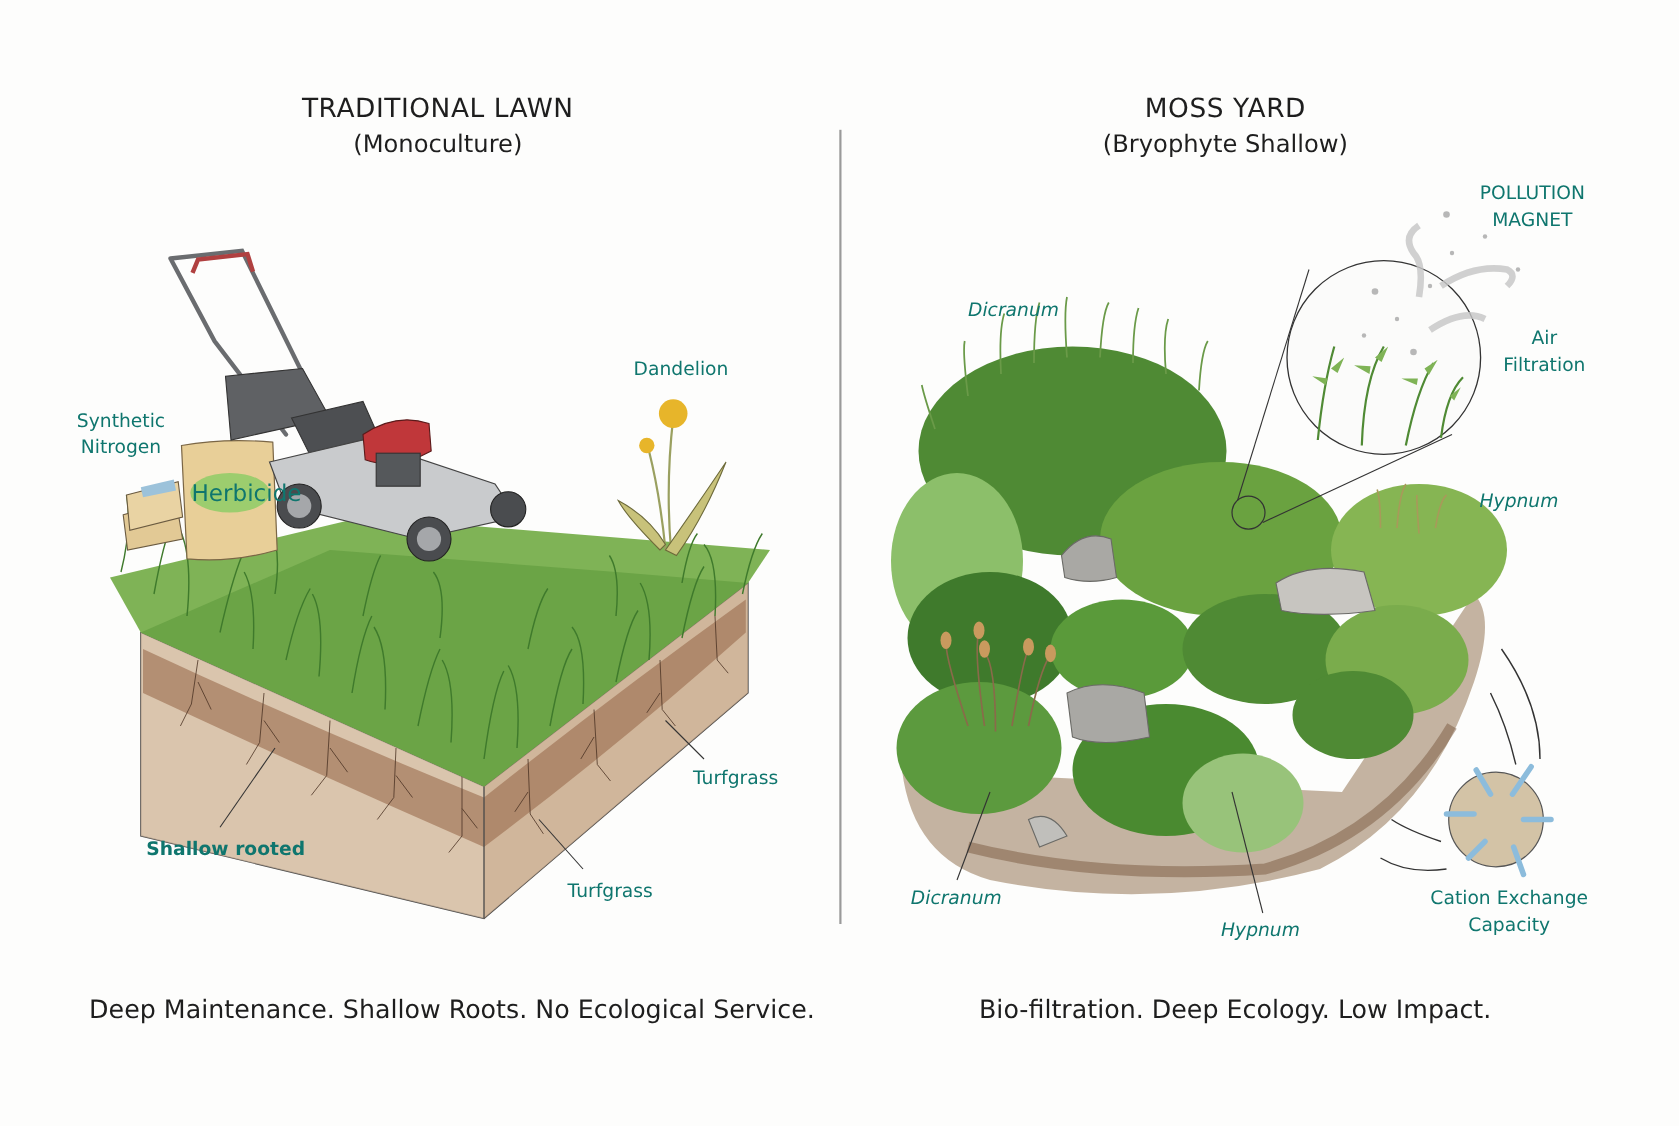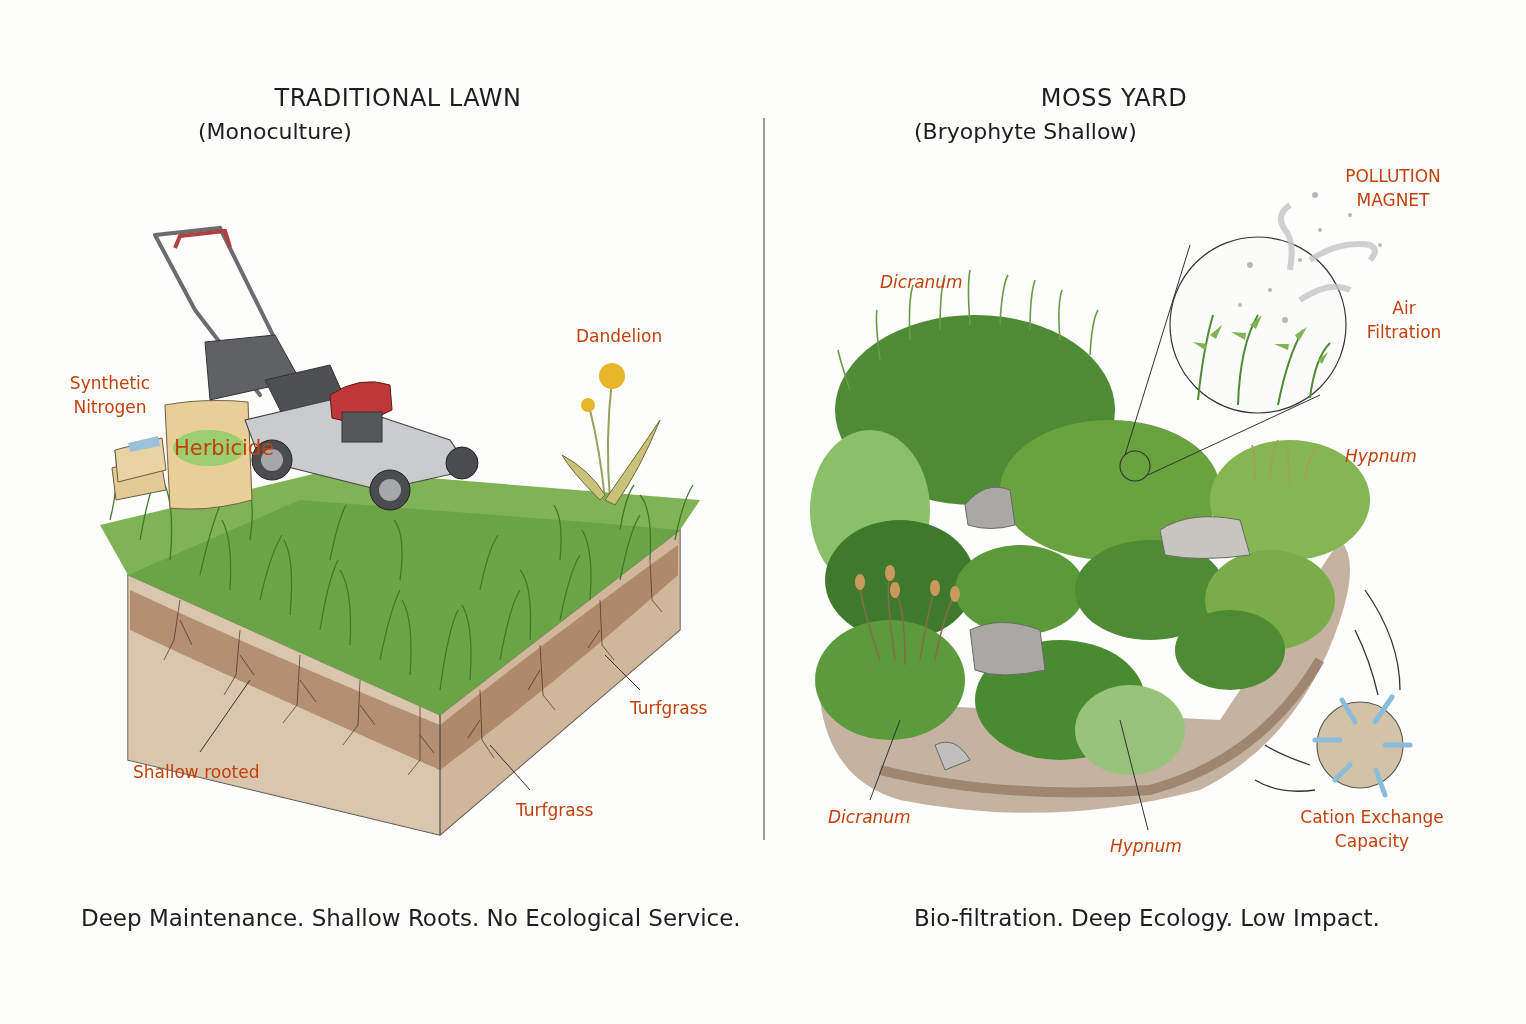--- a/index.html
+++ b/index.html
@@ -1,21 +1,21 @@
 <!DOCTYPE html>
 <html><head>
 <meta charset="utf-8">
 <style>
   * { box-sizing: border-box; margin: 0; padding: 0; }
   html, body { width: 1526px; height: 1024px; background: #fdfdfc; overflow: hidden; }
   body { position: relative; font-family: "DejaVu Sans", sans-serif; color: #1e1e1e; }
   .abs { position: absolute; }
   .title { font-size: 24px; letter-spacing: 0.5px; text-align: center; width: 400px; }
-  .subtitle { font-size: 22px; text-align: left; width: 400px; }
-  .label { font-size: 17px; line-height: 24px; color: #c2410c; }
+  .subtitle { font-size: 22px; text-align: center; width: 400px; }
+  .label { font-size: 17px; line-height: 24px; color: #0f766e; }
   .label.c { text-align: center; }
   .italic { font-style: italic; }
   .tagline { font-size: 23px; color: #1e1e1e; white-space: nowrap; }
   .divider { position: absolute; left: 763px; top: 118px; width: 1.5px; height: 722px; background: #9a9a9a; }
   svg { position: absolute; overflow: visible; }
 </style>
 </head>
 <body>
 
 <div class="abs title" style="left:198px; top:84px;">TRADITIONAL LAWN</div>
@@ -93,21 +93,21 @@
 </svg>
 
 <div class="abs label c" style="left:58px; top:371px; width:104px;">
   <div>Synthetic</div>
   <div>Nitrogen</div>
 </div>
 <div class="abs label" style="left:174px; top:436px; font-size:21px;">Herbicide</div>
 <div class="abs label" style="left:576px; top:324px;">Dandelion</div>
 <div class="abs label" style="left:630px; top:696px;">Turfgrass</div>
 <div class="abs label" style="left:516px; top:798px;">Turfgrass</div>
-<div class="abs label" style="left:133px; top:760px;">Shallow rooted</div>
+<div class="abs label" style="left:133px; top:760px;font-weight:bold;">Shallow rooted</div>
 
 <div class="abs tagline" style="left:81px; top:905px;">Deep Maintenance. Shallow Roots. No Ecological Service.</div>
 
 <div class="divider"></div>
 
 <div class="abs title" style="left:914px; top:84px;">MOSS YARD</div>
 <div class="abs subtitle" style="left:914px; top:119px;">(Bryophyte Shallow)</div>
 
 <svg style="left:0;top:0;" width="1526" height="880" viewBox="0 0 1526 880">
 
@@ -218,13 +218,13 @@
 </div>
 <div class="abs label italic" style="left:880px; top:270px;">Dicranum</div>
 <div class="abs label italic" style="left:1345px; top:444px;">Hypnum</div>
 <div class="abs label italic" style="left:828px; top:805px;">Dicranum</div>
 <div class="abs label italic" style="left:1110px; top:834px;">Hypnum</div>
 <div class="abs label c" style="left:1286px; top:805px; width:172px;">
   <div>Cation Exchange</div>
   <div>Capacity</div>
 </div>
 
-<div class="abs tagline" style="left:890px; top:905px;margin-left:24px;">Bio-filtration. Deep Ecology. Low Impact.</div>
+<div class="abs tagline" style="left:890px; top:905px;">Bio-filtration. Deep Ecology. Low Impact.</div>
 
 </body></html>

